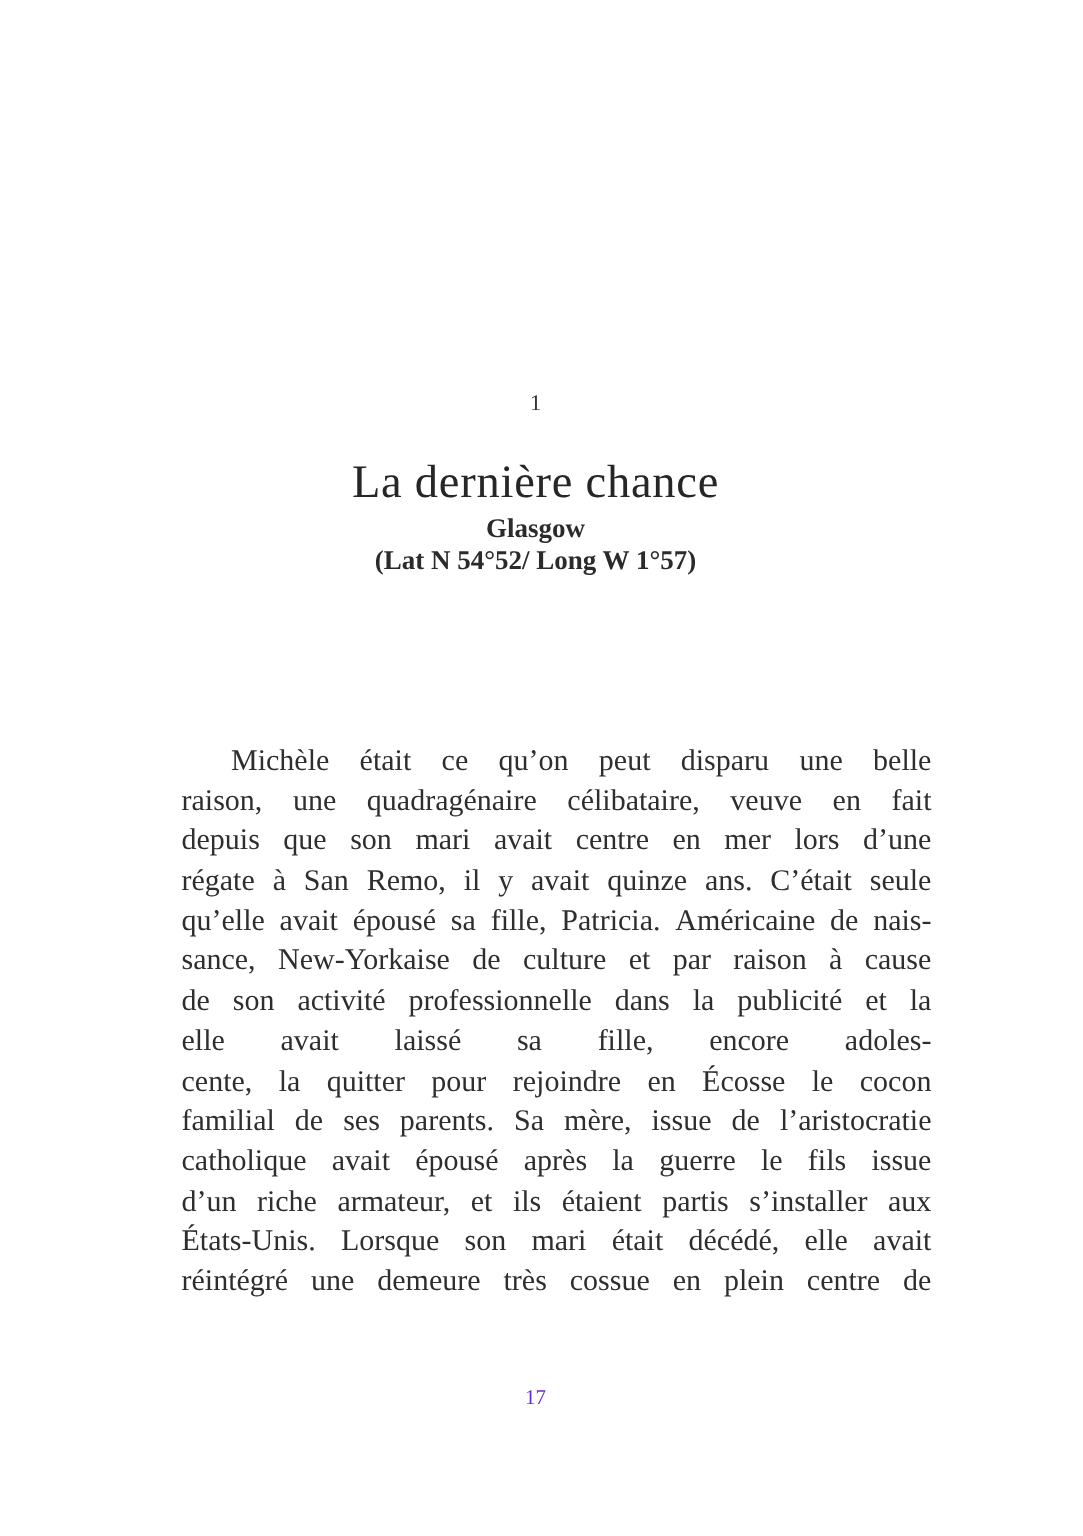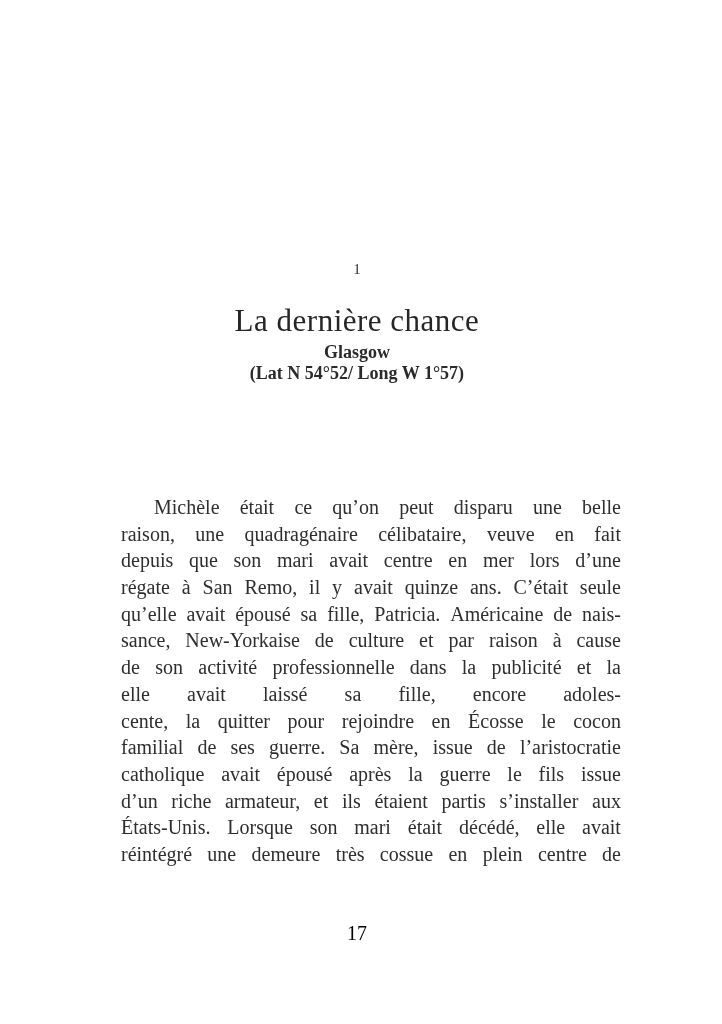--- a/index.html
+++ b/index.html
@@ -68,23 +68,23 @@
     white-space: nowrap;
   }
   .body-line.first {
     padding-left: 33px;
   }
   .body-line.last {
     justify-content: flex-start;
   }
   .page-number {
     top: 924px;
-    font-size: 20px;
+    font-size: 14px;
     line-height: 18px;
-    color: #000000;
+    color: #6d28d9;
   }
 </style>
 </head>
 <body>
 
 <div class="book-page">
 
   <div class="centered-band chapter-number">1</div>
 
   <h1 class="centered-band chapter-title">La dernière chance</h1>
@@ -189,21 +189,21 @@
         <span>rejoindre</span>
         <span>en</span>
         <span>Écosse</span>
         <span>le</span>
         <span>cocon</span>
       </div>
       <div class="body-line">
         <span>familial</span>
         <span>de</span>
         <span>ses</span>
-        <span>guerre.</span>
+        <span>parents.</span>
         <span>Sa</span>
         <span>mère,</span>
         <span>issue</span>
         <span>de</span>
         <span>l’aristocratie</span>
       </div>
       <div class="body-line">
         <span>catholique</span>
         <span>avait</span>
         <span>épousé</span>

